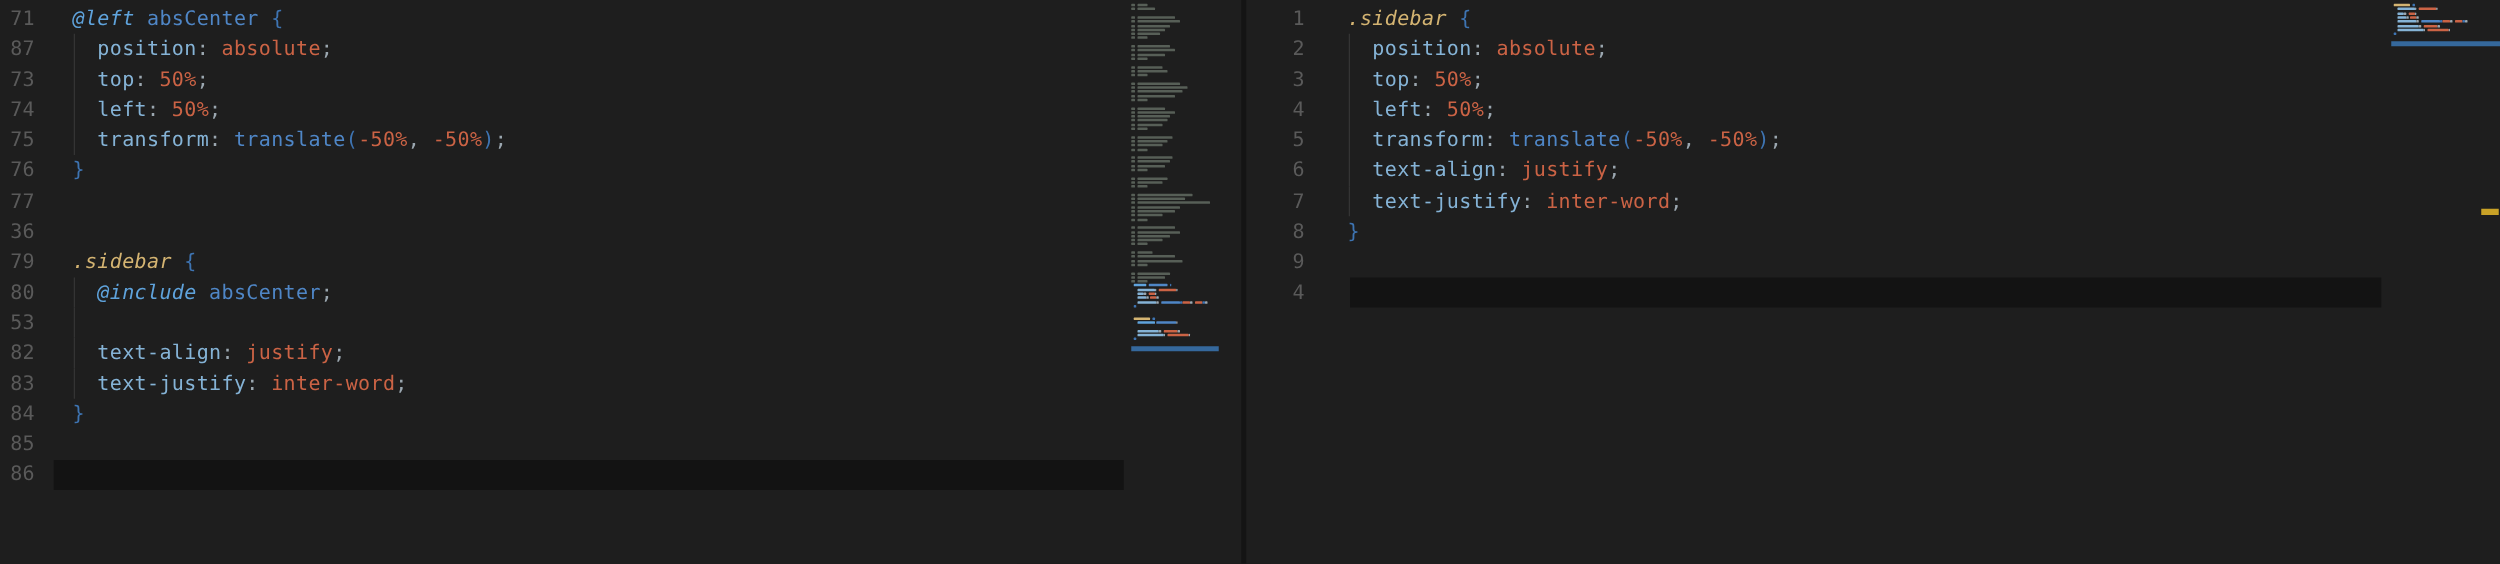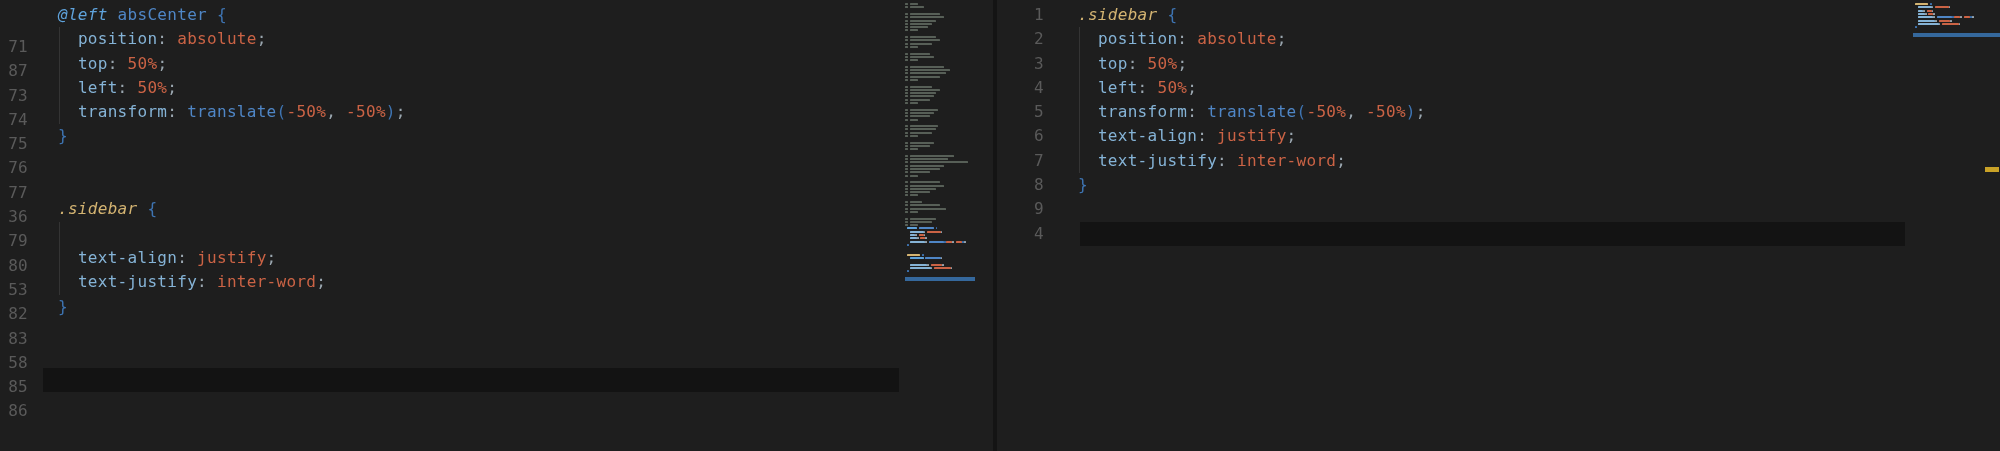--- a/index.html
+++ b/index.html
@@ -6,21 +6,21 @@
   .workbench{position:relative;width:2000px;height:451px;background:var(--background,#1E1E1E);
     overflow:hidden;font-family:"DejaVu Sans Mono","Liberation Mono",monospace;}
   .pane{position:absolute;top:0;height:451px;overflow:hidden;}
   .pane-left{left:0;width:993px;}
   .pane-right{left:997px;width:1003px;}
   .sash{position:absolute;left:993px;top:0;width:4px;height:451px;background:var(--divider,#141414);}
   .band{position:absolute;height:24.3px;background:var(--current_line,#131313);z-index:0;}
   .pane-left .band{left:43px;width:856px;}
   .pane-right .band{left:83px;width:825px;}
   .gutter{position:absolute;top:3px;left:0;z-index:2;}
-  .pane-left .gutter{width:43px;margin-top:32px;}
+  .pane-left .gutter{width:43px;}
   .pane-right .gutter{width:68px;}
   .ln-num{height:24.3px;line-height:24.3px;text-align:right;color:var(--line_number,#5A5A5A);
     font-size:16px;letter-spacing:0.3px;}
   .pane-left .ln-num{padding-right:15px;}
   .pane-right .ln-num{padding-right:21px;}
   .code{position:absolute;top:3px;left:0;right:0;z-index:1;}
   .code-line{height:24.3px;line-height:24.3px;white-space:pre;font-size:16px;
     letter-spacing:0.3px;position:relative;color:var(--plain,#C8C8C8);}
   .pane-left .code-line{padding-left:58px;}
   .pane-right .code-line{padding-left:81px;}
@@ -57,34 +57,35 @@
         <div class="ln-num">74</div>
         <div class="ln-num">75</div>
         <div class="ln-num">76</div>
         <div class="ln-num">77</div>
         <div class="ln-num">36</div>
         <div class="ln-num">79</div>
         <div class="ln-num">80</div>
         <div class="ln-num">53</div>
         <div class="ln-num">82</div>
         <div class="ln-num">83</div>
-        <div class="ln-num">58</div>
+        <div class="ln-num">84</div>
         <div class="ln-num">85</div>
         <div class="ln-num">86</div>
       </div>
     <div class="code">
         <div class="code-line"><span class="tok-kw">@left</span><span class="tok-plain"> </span><span class="tok-fn">absCenter</span><span class="tok-plain"> </span><span class="tok-brace">{</span></div>
         <div class="code-line"><span class="guide"></span><span class="tok-plain">  </span><span class="tok-prop">position</span><span class="tok-punct">:</span><span class="tok-plain"> </span><span class="tok-val">absolute</span><span class="tok-punct">;</span></div>
         <div class="code-line"><span class="guide"></span><span class="tok-plain">  </span><span class="tok-prop">top</span><span class="tok-punct">:</span><span class="tok-plain"> </span><span class="tok-val">50%</span><span class="tok-punct">;</span></div>
         <div class="code-line"><span class="guide"></span><span class="tok-plain">  </span><span class="tok-prop">left</span><span class="tok-punct">:</span><span class="tok-plain"> </span><span class="tok-val">50%</span><span class="tok-punct">;</span></div>
         <div class="code-line"><span class="guide"></span><span class="tok-plain">  </span><span class="tok-prop">transform</span><span class="tok-punct">:</span><span class="tok-plain"> </span><span class="tok-fn">translate</span><span class="tok-brace">(</span><span class="tok-val">-50%</span><span class="tok-punct">,</span><span class="tok-plain"> </span><span class="tok-val">-50%</span><span class="tok-brace">)</span><span class="tok-punct">;</span></div>
         <div class="code-line"><span class="tok-brace">}</span></div>
         <div class="code-line"></div>
         <div class="code-line"></div>
         <div class="code-line"><span class="tok-sel">.sidebar</span><span class="tok-plain"> </span><span class="tok-brace">{</span></div>
+        <div class="code-line"><span class="guide"></span><span class="tok-plain">  </span><span class="tok-kw">@include</span><span class="tok-plain"> </span><span class="tok-fn">absCenter</span><span class="tok-punct">;</span></div>
         <div class="code-line"><span class="guide"></span></div>
         <div class="code-line"><span class="guide"></span><span class="tok-plain">  </span><span class="tok-prop">text-align</span><span class="tok-punct">:</span><span class="tok-plain"> </span><span class="tok-val">justify</span><span class="tok-punct">;</span></div>
         <div class="code-line"><span class="guide"></span><span class="tok-plain">  </span><span class="tok-prop">text-justify</span><span class="tok-punct">:</span><span class="tok-plain"> </span><span class="tok-val">inter-word</span><span class="tok-punct">;</span></div>
         <div class="code-line"><span class="tok-brace">}</span></div>
         <div class="code-line"></div>
         <div class="code-line"></div>
       </div>
     <div class="minimap">
         <div class="mini-bar" style="left: 0px; top: 3px; width: 3px; background: var(--minimap_comment);"></div>
         <div class="mini-bar" style="left: 5px; top: 3px; width: 8px; background: var(--minimap_comment);"></div>

